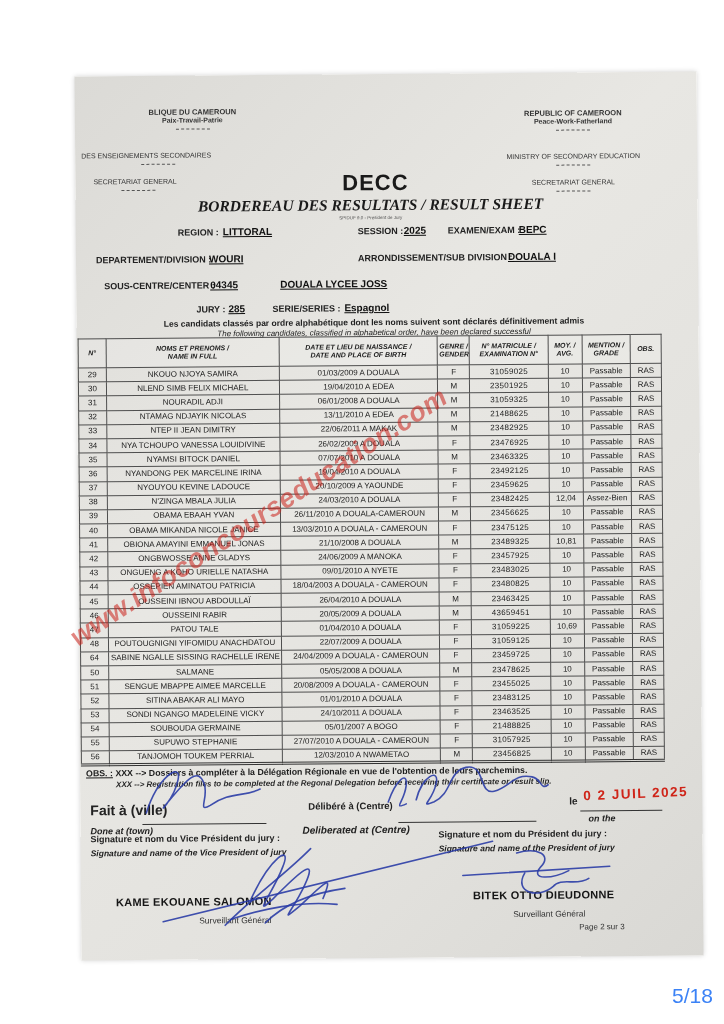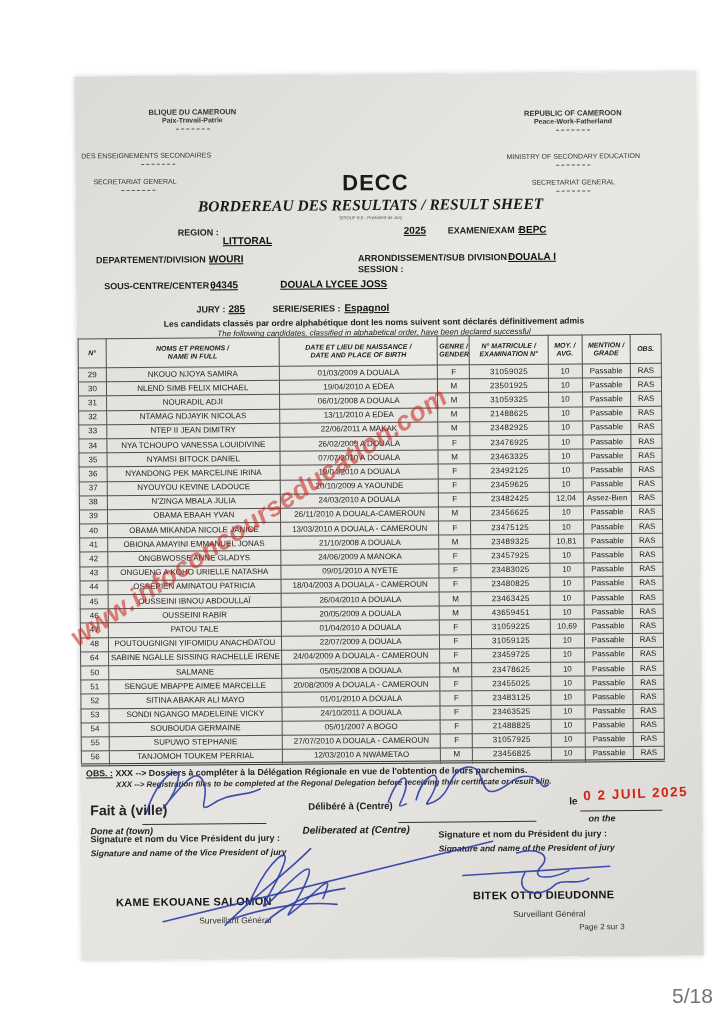--- a/index.html
+++ b/index.html
@@ -68,21 +68,21 @@
   .sig-title{font-size:8.5px;color:#333;}
   .page-note{font-size:8px;color:#333;}
   .watermark{
     position:absolute;left:-6px;top:548px;z-index:5;
     transform:rotate(-33deg);transform-origin:0 50%;
     font-size:27px;font-weight:bold;font-style:italic;letter-spacing:0.5px;
     white-space:nowrap;color:rgba(203,32,26,0.55);pointer-events:none;
   }
   .page-indicator{
     position:absolute;left:672px;top:984px;z-index:6;
-    font-size:21px;color:#737373;text-align:right;
+    font-size:21px;color:#3b82f6;text-align:right;
   }
   svg.sig{position:absolute;z-index:4;overflow:visible;}
   svg.sig path{fill:none;stroke:#2b3da6;stroke-width:1.6;stroke-linecap:round;opacity:0.9;}
 </style>
 </head>
 <body>
 
 <div class="desk-stripe"></div>
 
 <div class="paper">
@@ -113,22 +113,22 @@
   <div class="abs hdr-block ctr" style="left:388px;top:106px;width:220px;">
     <div style="font-size:7px;">SECRETARIAT GENERAL</div>
     <div class="dashes"></div>
   </div>
 
   <div class="abs org-title ctr" style="left:0;top:96px;width:600px;">DECC</div>
   <div class="abs doc-title ctr" style="left:0;top:122px;width:590px;">BORDEREAU DES RESULTATS / RESULT SHEET</div>
   <div class="abs doc-subtitle ctr" style="left:0;top:141px;width:590px;">SPIDUF 9.0 - Président de Jury</div>
 
   <span class="abs lbl" style="left:102px;top:152px;">REGION :</span>
-  <span class="abs val" style="left:147px;top:151px;margin-top:9px;">LITTORAL</span>
-  <span class="abs lbl" style="left:282px;top:152px;margin-top:38px;">SESSION :</span>
+  <span class="abs val" style="left:147px;top:151px;">LITTORAL</span>
+  <span class="abs lbl" style="left:282px;top:152px;">SESSION :</span>
   <span class="abs val" style="left:328px;top:151px;">2025</span>
   <span class="abs lbl" style="left:372px;top:152px;">EXAMEN/EXAM :</span>
   <span class="abs val" style="left:443px;top:151px;">BEPC</span>
 
   <span class="abs lbl" style="left:20px;top:179px;">DEPARTEMENT/DIVISION :</span>
   <span class="abs val" style="left:133px;top:178px;">WOURI</span>
   <span class="abs lbl" style="left:282px;top:179px;">ARRONDISSEMENT/SUB DIVISION :</span>
   <span class="abs val" style="left:432px;top:178px;">DOUALA I</span>
 
   <span class="abs lbl" style="left:28px;top:205px;">SOUS-CENTRE/CENTER :</span>

